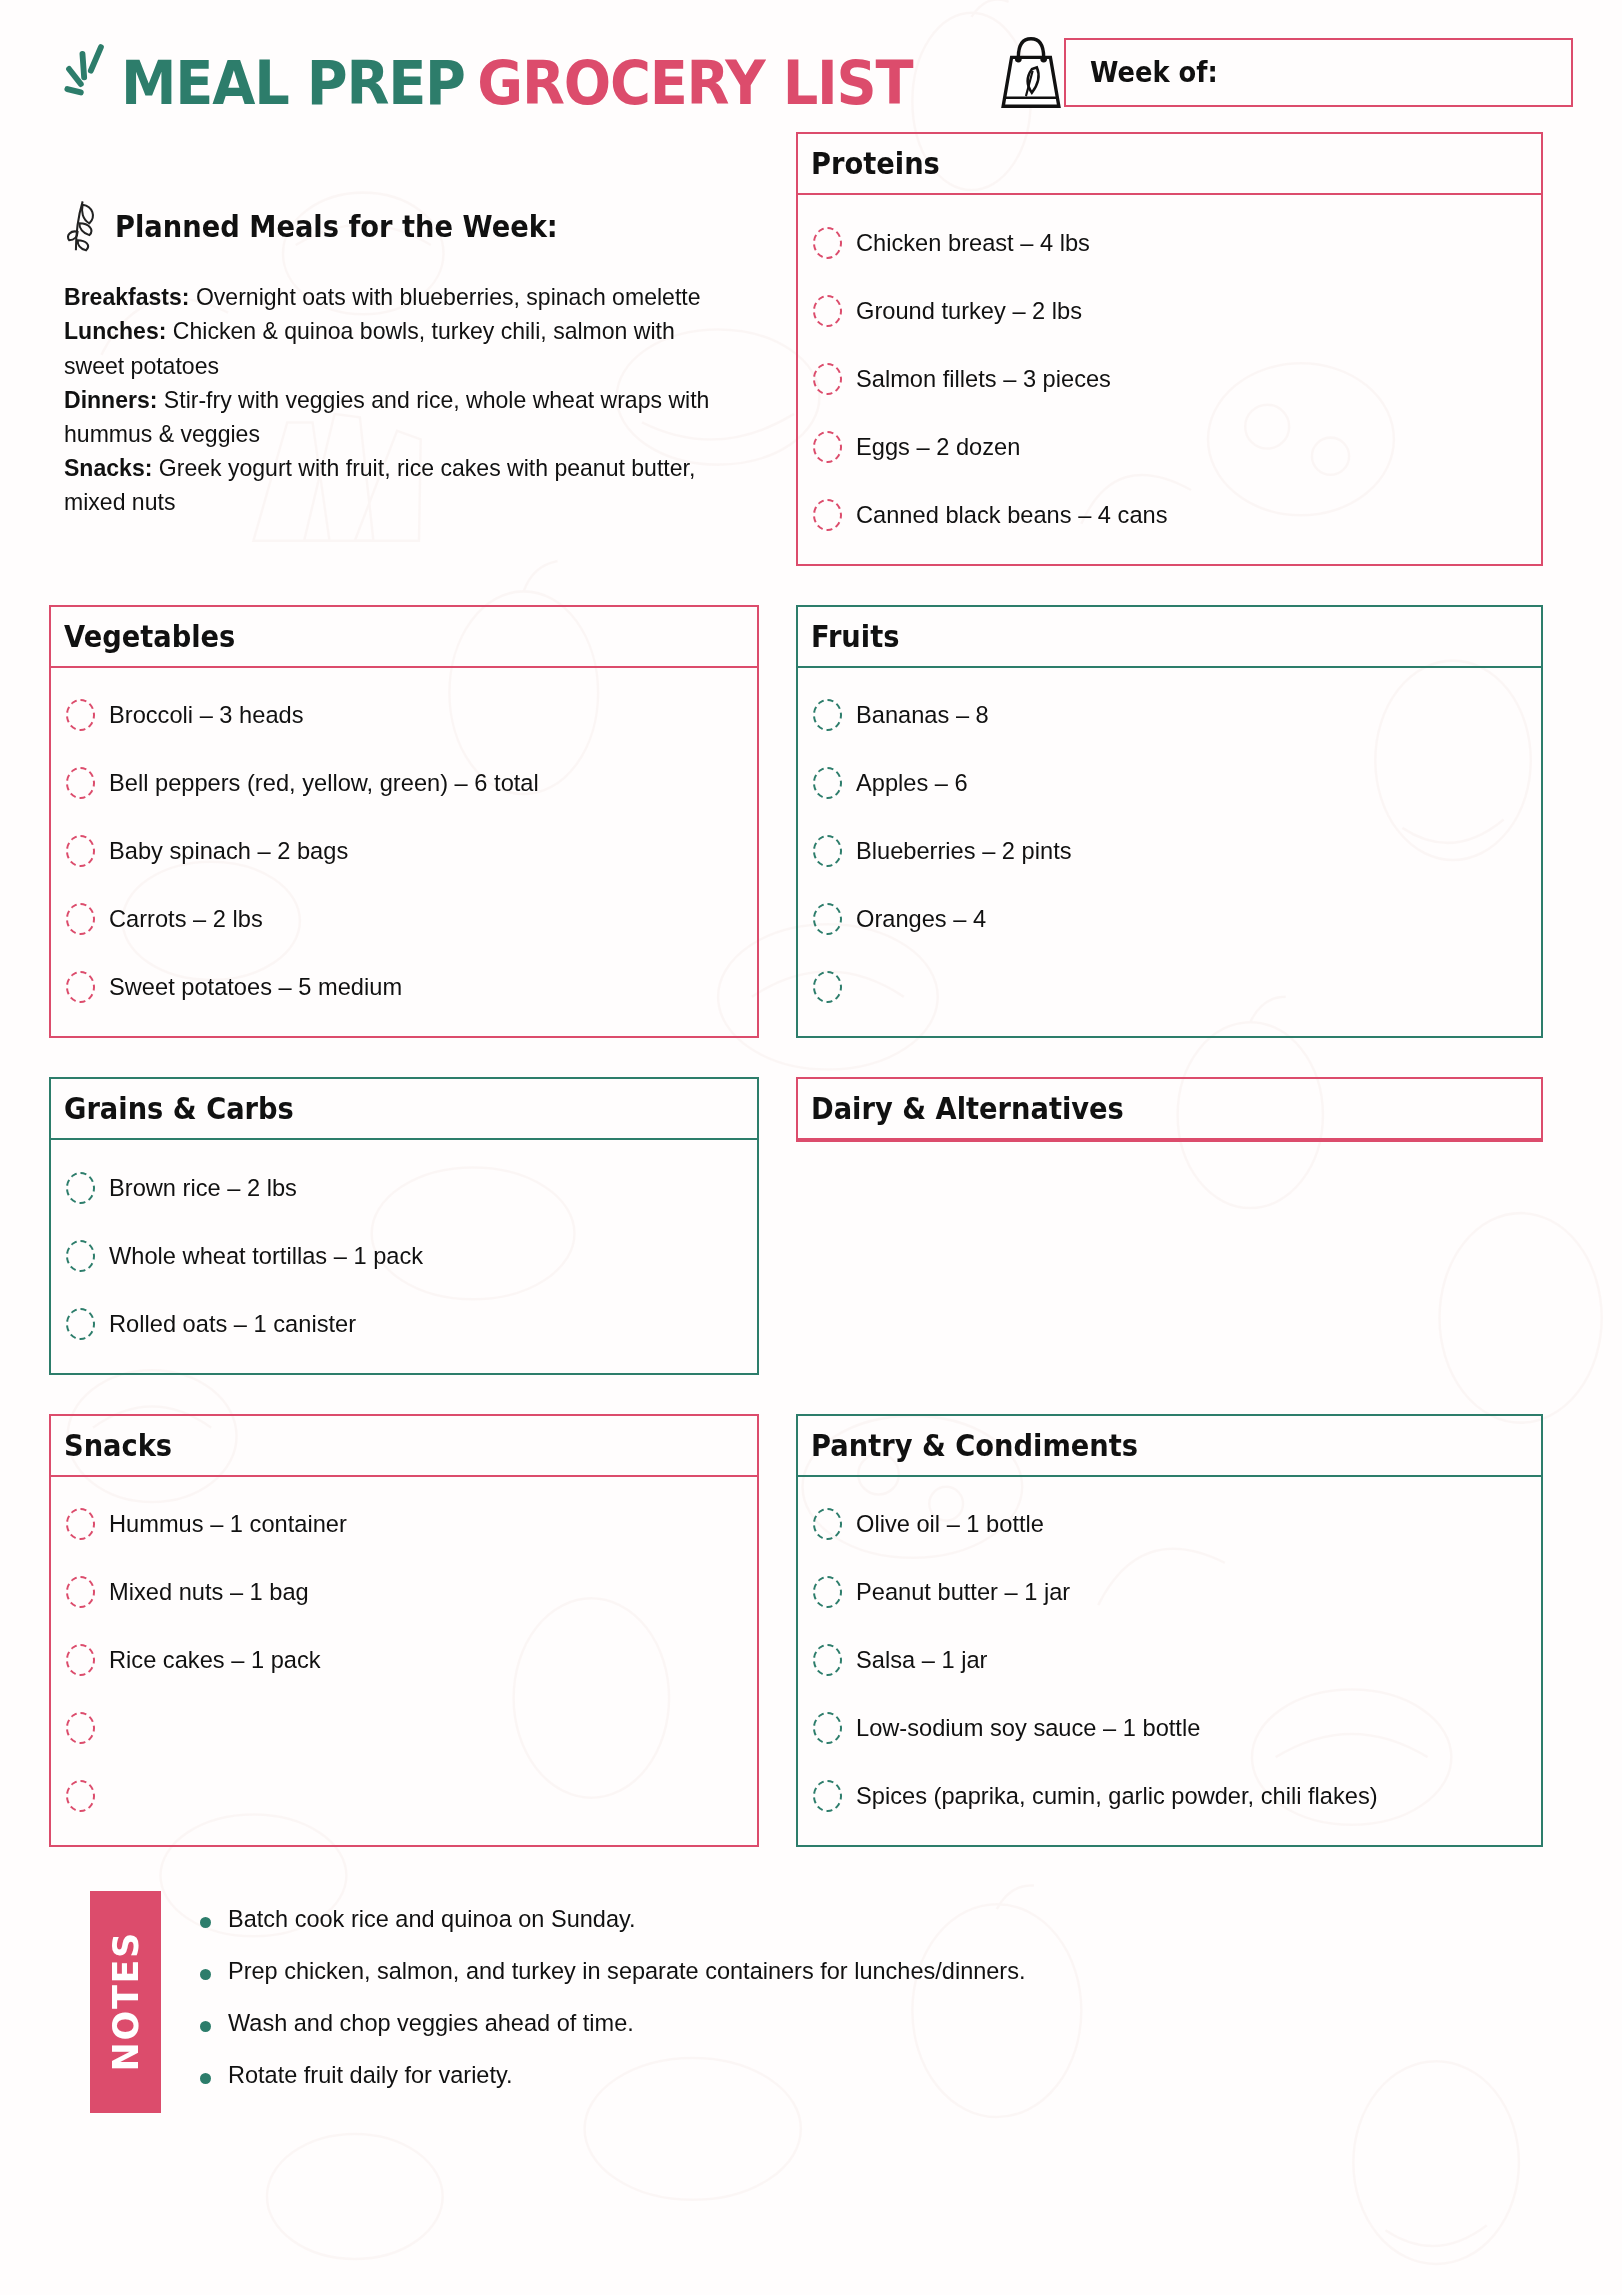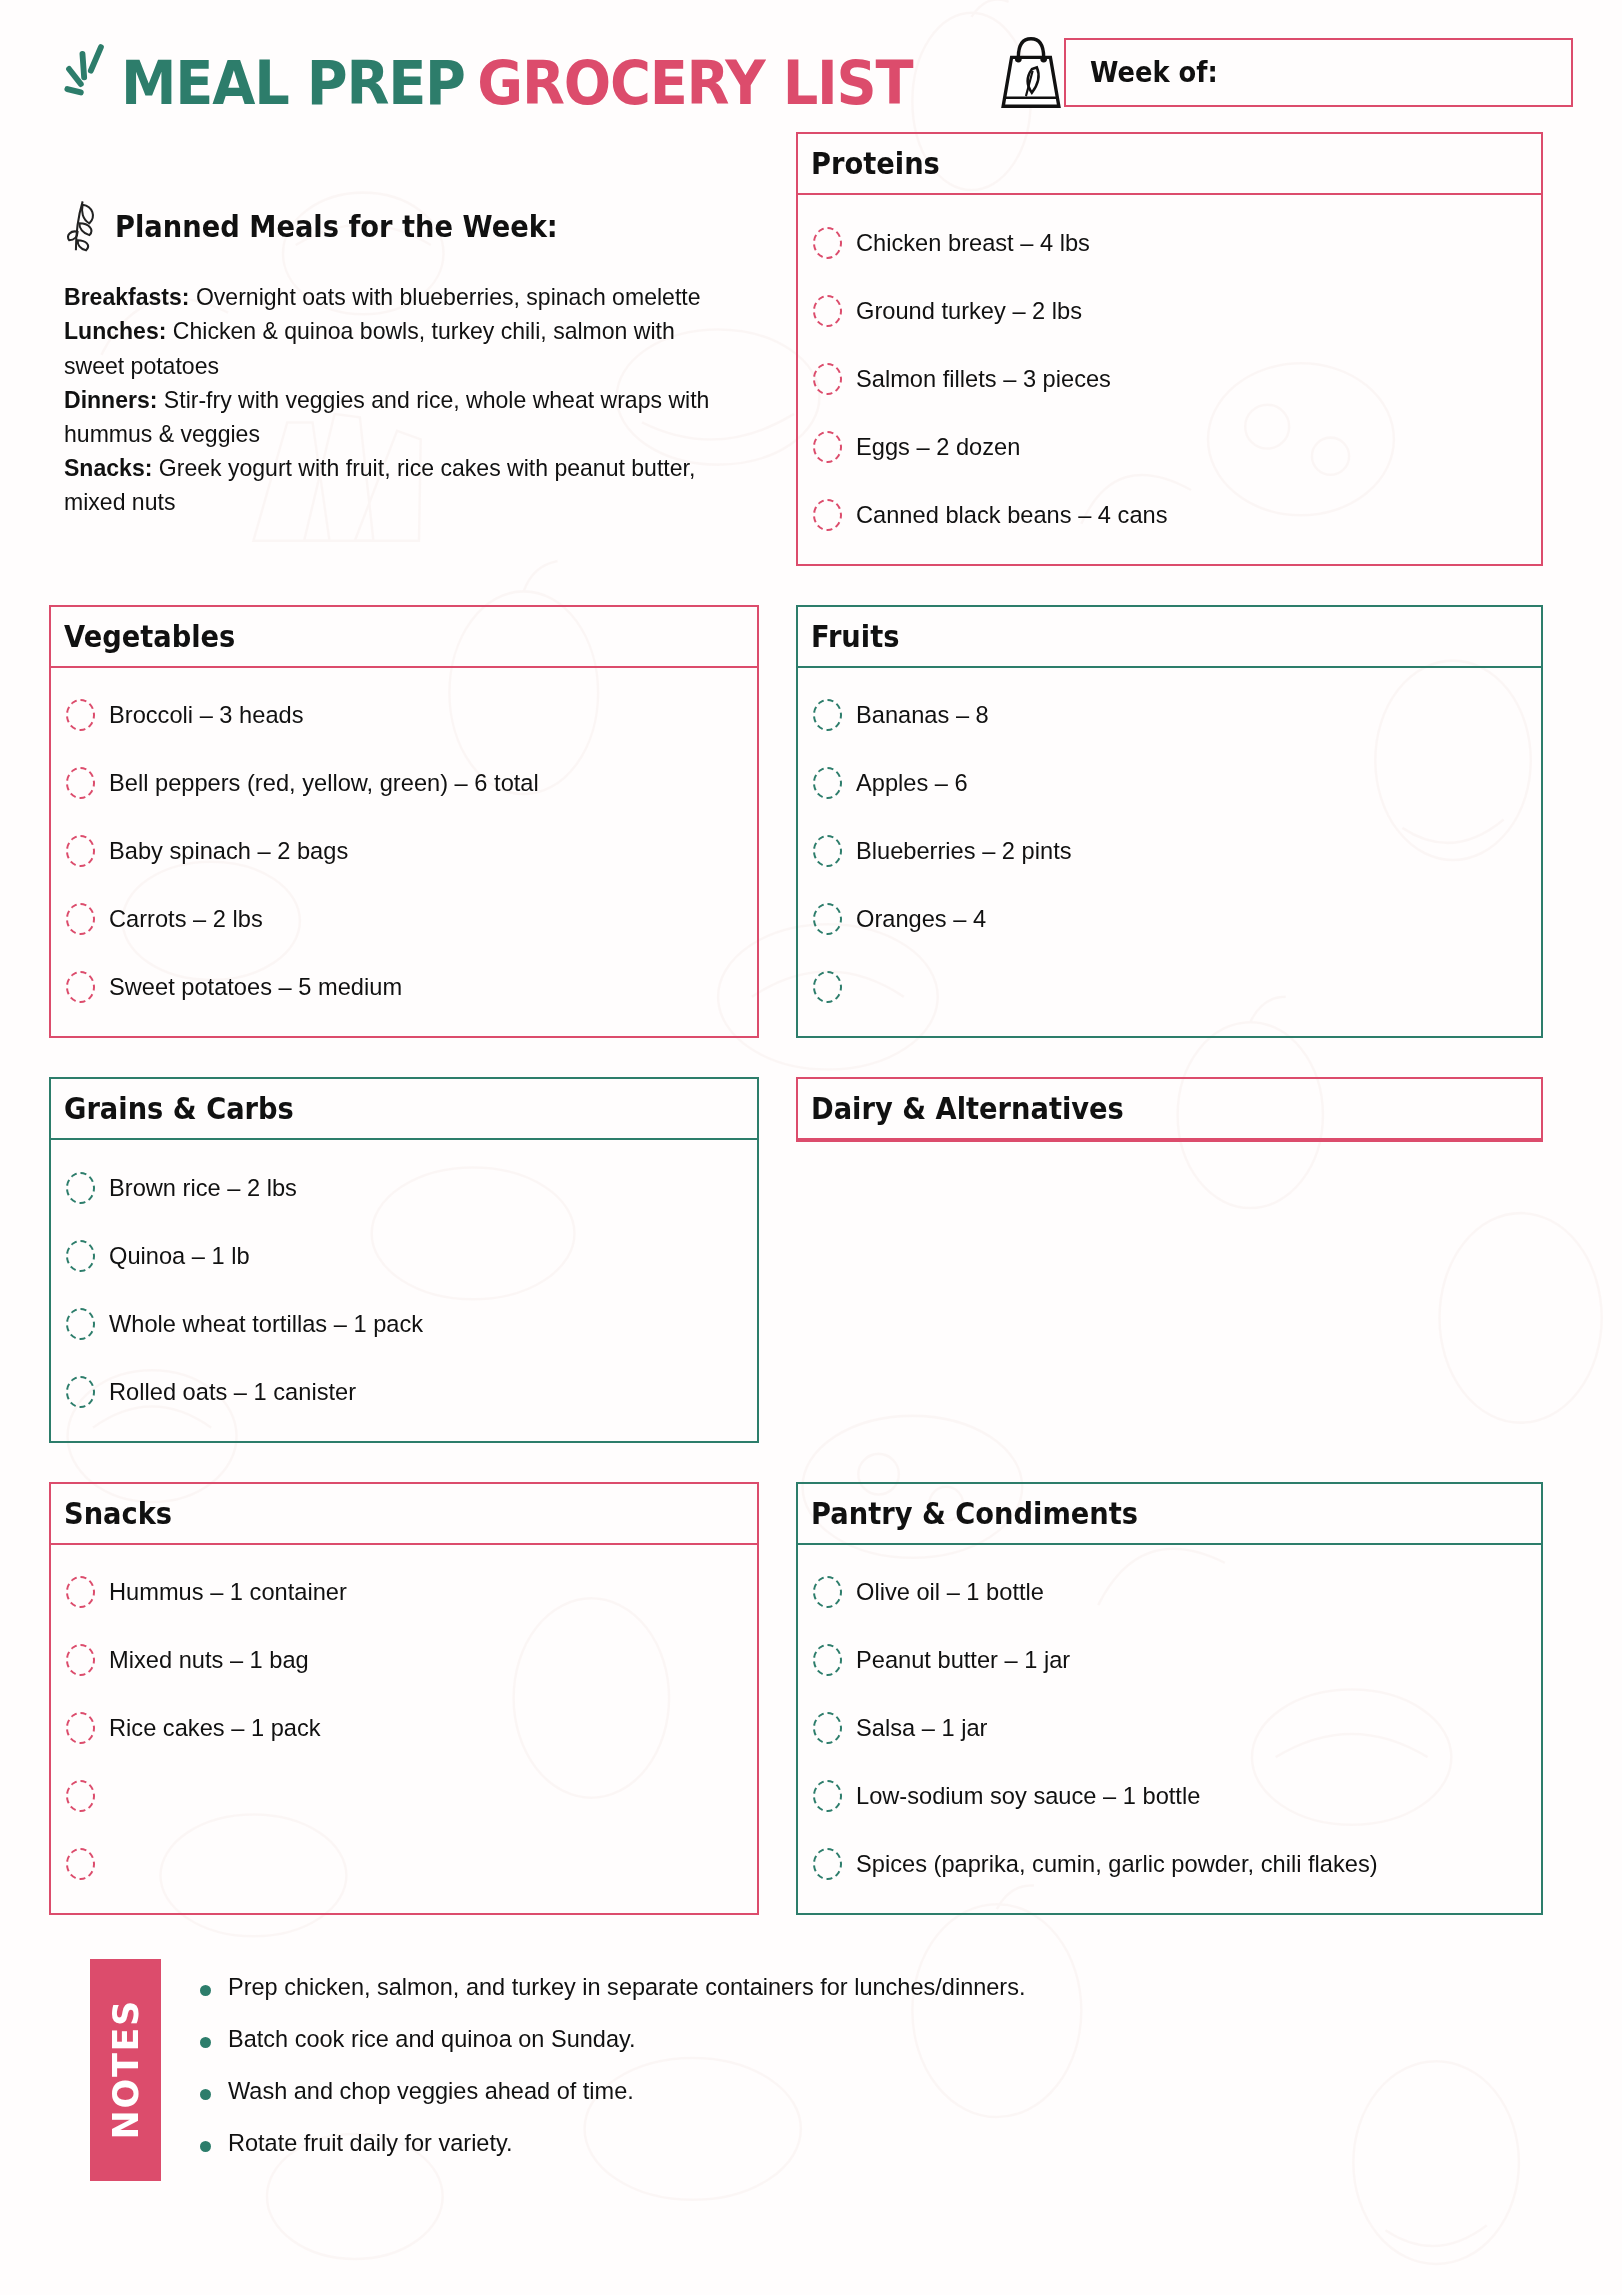--- a/index.html
+++ b/index.html
@@ -450,24 +450,20 @@
         <div class="card-head">
           <div class="card-title">Grains &amp; Carbs</div>
         </div>
         <div class="card-body">
           <div class="item">
             <span class="checkbox"></span>
             <span class="item-label">Brown rice – 2 lbs</span>
           </div>
           <div class="item">
             <span class="checkbox"></span>
-            <span class="item-label">Quinoa – 1 lb</span>
-          </div>
-          <div class="item">
-            <span class="checkbox"></span>
             <span class="item-label">Whole wheat tortillas – 1 pack</span>
           </div>
           <div class="item">
             <span class="checkbox"></span>
             <span class="item-label">Rolled oats – 1 canister</span>
           </div>
         </div>
       </div>
     </div>
 
@@ -545,25 +541,25 @@
     </div>
   </div>
 
   <div class="notes">
     <div class="notes-tab">
       <span>NOTES</span>
     </div>
     <div class="notes-list">
       <div class="note-row">
         <span class="note-bullet"></span>
-        <span class="note-text">Prep chicken, salmon, and turkey in separate containers for lunches/dinners.</span>
+        <span class="note-text">Batch cook rice and quinoa on Sunday.</span>
       </div>
       <div class="note-row">
         <span class="note-bullet"></span>
-        <span class="note-text">Batch cook rice and quinoa on Sunday.</span>
+        <span class="note-text">Prep chicken, salmon, and turkey in separate containers for lunches/dinners.</span>
       </div>
       <div class="note-row">
         <span class="note-bullet"></span>
         <span class="note-text">Wash and chop veggies ahead of time.</span>
       </div>
       <div class="note-row">
         <span class="note-bullet"></span>
         <span class="note-text">Rotate fruit daily for variety.</span>
       </div>
     </div>

